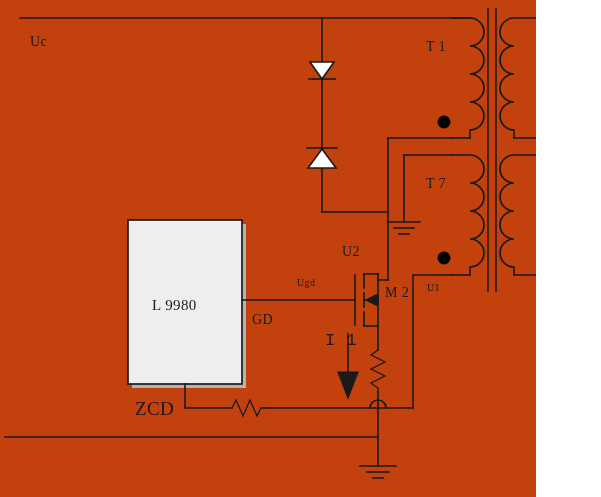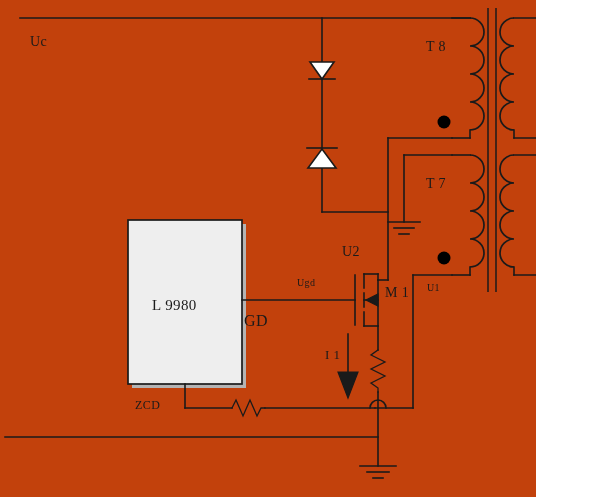--- a/index.html
+++ b/index.html
@@ -246,31 +246,31 @@
       <path class="wire" d="M 348 334 L 348 372"></path>
       <polygon class="sym-fill" points="338,372 358,372 348,398"></polygon>
     </g>
 
   </svg>
 
   <div class="lbl" style="left:30px; top:35px; font-size:14px;">Uc</div>
 
   <div class="lbl" style="left:152px; top:298px; font-size:15px;">L 9980</div>
 
-  <div class="lbl" style="left:244px; top:313px; font-size:16px;">GD</div>
-
-  <div class="lbl" style="left:135px; top:399px; font-size:12px;">ZCD</div>
-
-  <div class="lbl" style="left:426px; top:40px; font-size:14px;">T 8</div>
+  <div class="lbl" style="left:252px; top:313px; font-size:14px;">GD</div>
+
+  <div class="lbl" style="left:135px; top:399px; font-size:19px;">ZCD</div>
+
+  <div class="lbl" style="left:426px; top:40px; font-size:14px;">T 1</div>
 
   <div class="lbl" style="left:426px; top:177px; font-size:14px;">T 7</div>
 
   <div class="lbl" style="left:297px; top:278px; font-size:10px;">Ugd</div>
 
   <div class="lbl" style="left:342px; top:245px; font-size:14px; font-weight:normal;">U2</div>
 
-  <div class="lbl" style="left:385px; top:286px; font-size:14px;">M 1</div>
+  <div class="lbl" style="left:385px; top:286px; font-size:14px;">M 2</div>
 
   <div class="lbl" style="left:427px; top:283px; font-size:10px;">U1</div>
 
-  <div class="lbl" style="left:325px; top:348px; font-size:13px;">I 1</div>
+  <div class="lbl" style="left:325px; top:332px; font-size:17px;font-family:Liberation Mono, monospace;">I 1</div>
 
 </div>
 
 </body></html>

